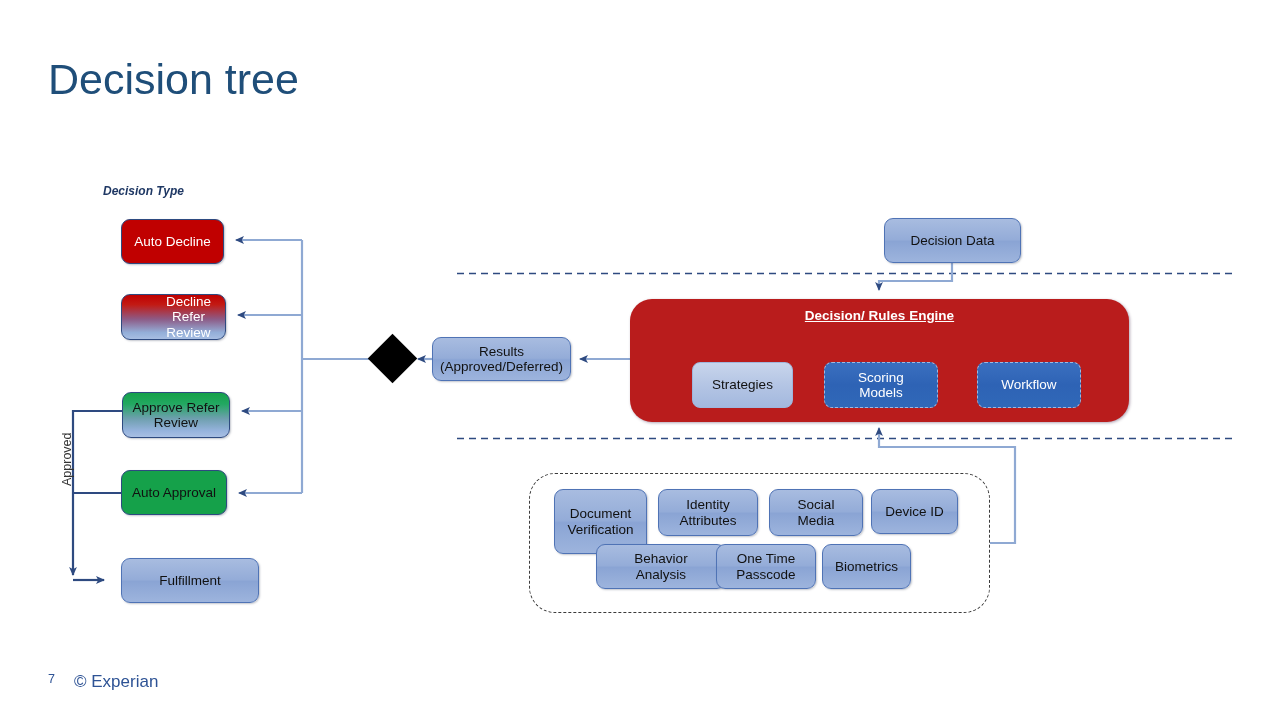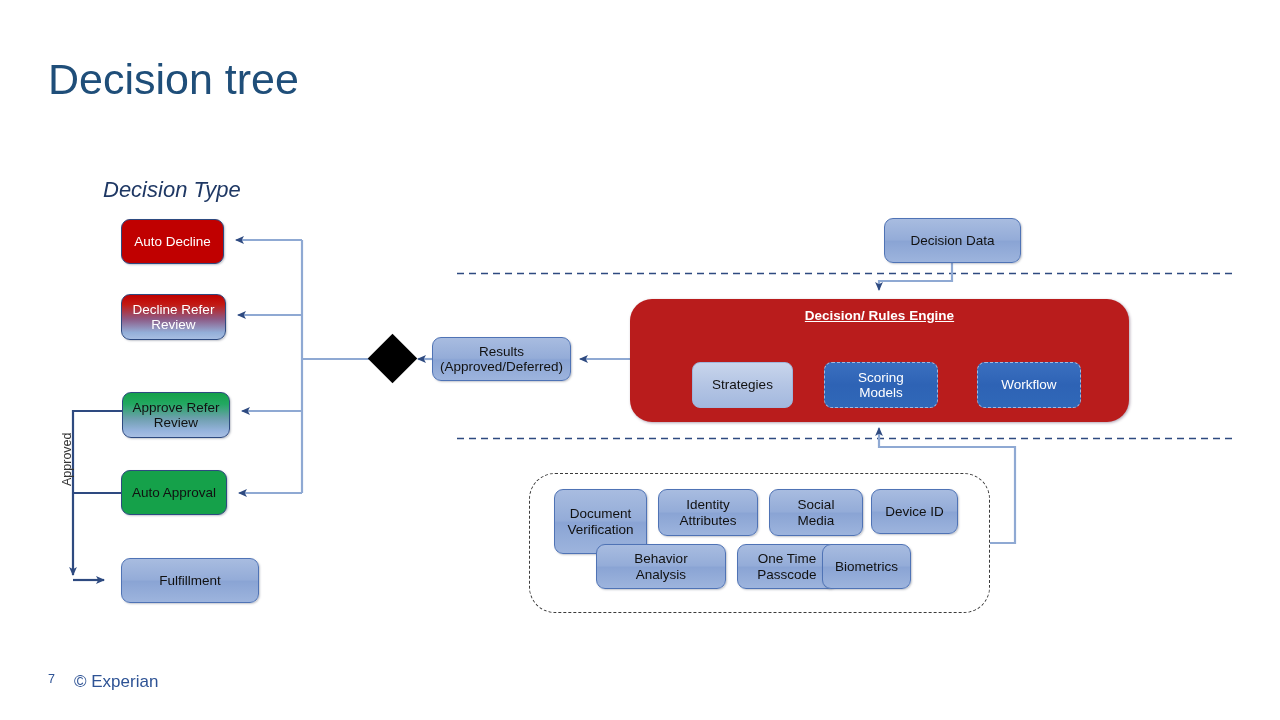--- a/index.html
+++ b/index.html
@@ -33,23 +33,23 @@
     line-height: 54px;
     color: #1F4E79;
     letter-spacing: 0px;
     white-space: nowrap;
   }
 
   
   .section-label {
     position: absolute;
     left: 103px;
-    top: 177px;
-    font-size: 22px;
-    font-weight: normal;
+    top: 184px;
+    font-size: 12px;
+    font-weight: bold;
     font-style: italic;
     color: #1F3864;
     white-space: nowrap;
   }
 
   
   .node {
     position: absolute;
     box-sizing: border-box;
     border-radius: 9px;
@@ -67,20 +67,21 @@
 
   .node.red {
     background: #C00000;
     color: #ffffff;
     border-color: #2E4A80;
   }
   .node.red-blue {
     background: linear-gradient(to bottom, #C00000 0%, #C21A14 22%, #8D5B86 55%, #93AED8 85%, #A7BEE2 100%);
     color: #ffffff;
     border-color: #2E4A80;
+    padding-left: 34px;
   }
   .node.green {
     background: #15A14A;
     color: #111111;
     border-color: #2E4A80;
   }
   .node.green-blue {
     background: linear-gradient(to bottom, #15A14A 0%, #22A861 25%, #6E9FAE 58%, #96B3DD 86%, #A8BFE3 100%);
     color: #111111;
     border-color: #2E4A80;
@@ -287,21 +288,21 @@
       </div>
       <div class="node blue" style="left: 769px; top: 489px; width: 94px; height: 47px;">
         <span>Social<br>Media</span>
       </div>
       <div class="node blue" style="left: 871px; top: 489px; width: 87px; height: 45px;">
         <span>Device  ID</span>
       </div>
       <div class="node blue" style="left: 596px; top: 544px; width: 130px; height: 45px;">
         <span>Behavior<br>Analysis</span>
       </div>
-      <div class="node blue" style="left: 716px; top: 544px; width: 100px; height: 45px; margin-left: 21px;">
+      <div class="node blue" style="left: 716px; top: 544px; width: 100px; height: 45px;">
         <span>One Time<br>Passcode</span>
       </div>
       <div class="node blue" style="left: 822px; top: 544px; width: 89px; height: 45px;">
         <span>Biometrics</span>
       </div>
     </div>
 
   <div class="vlabel">Approved</div>
 
   <div class="footer-num">7</div>

